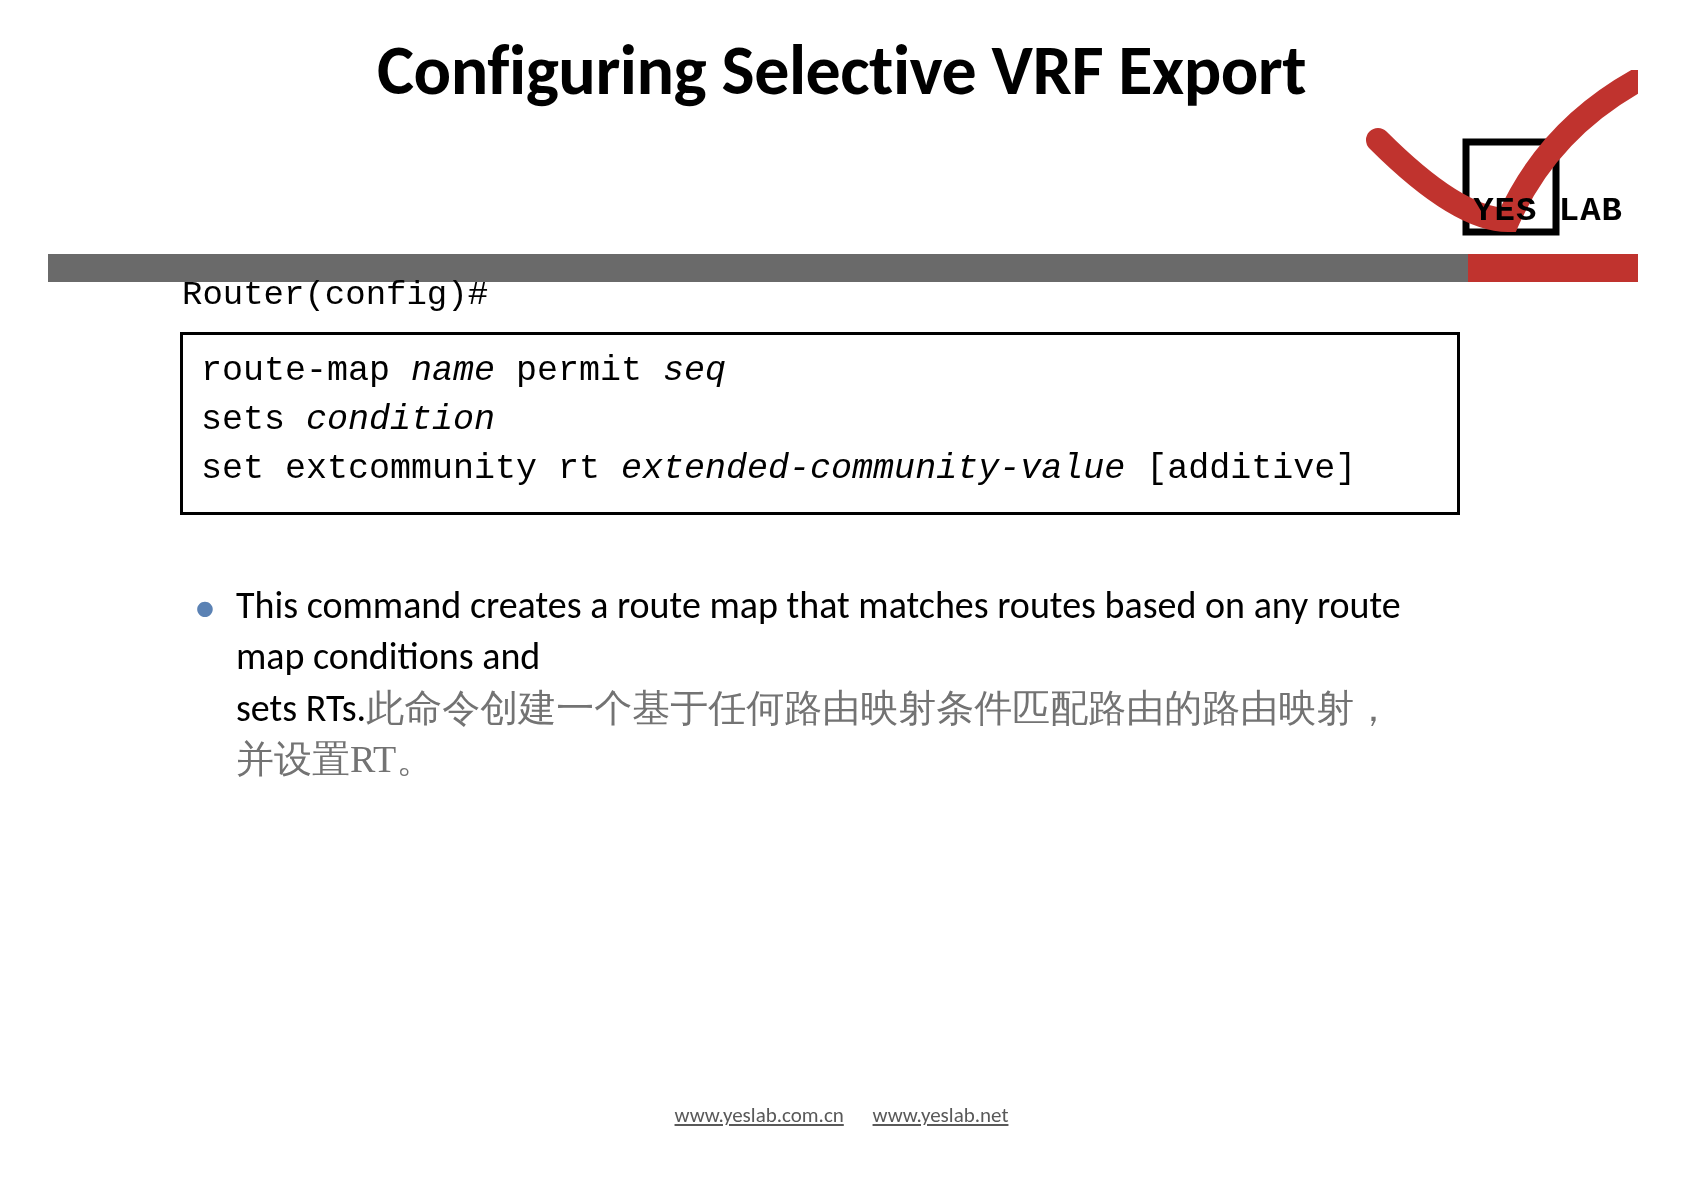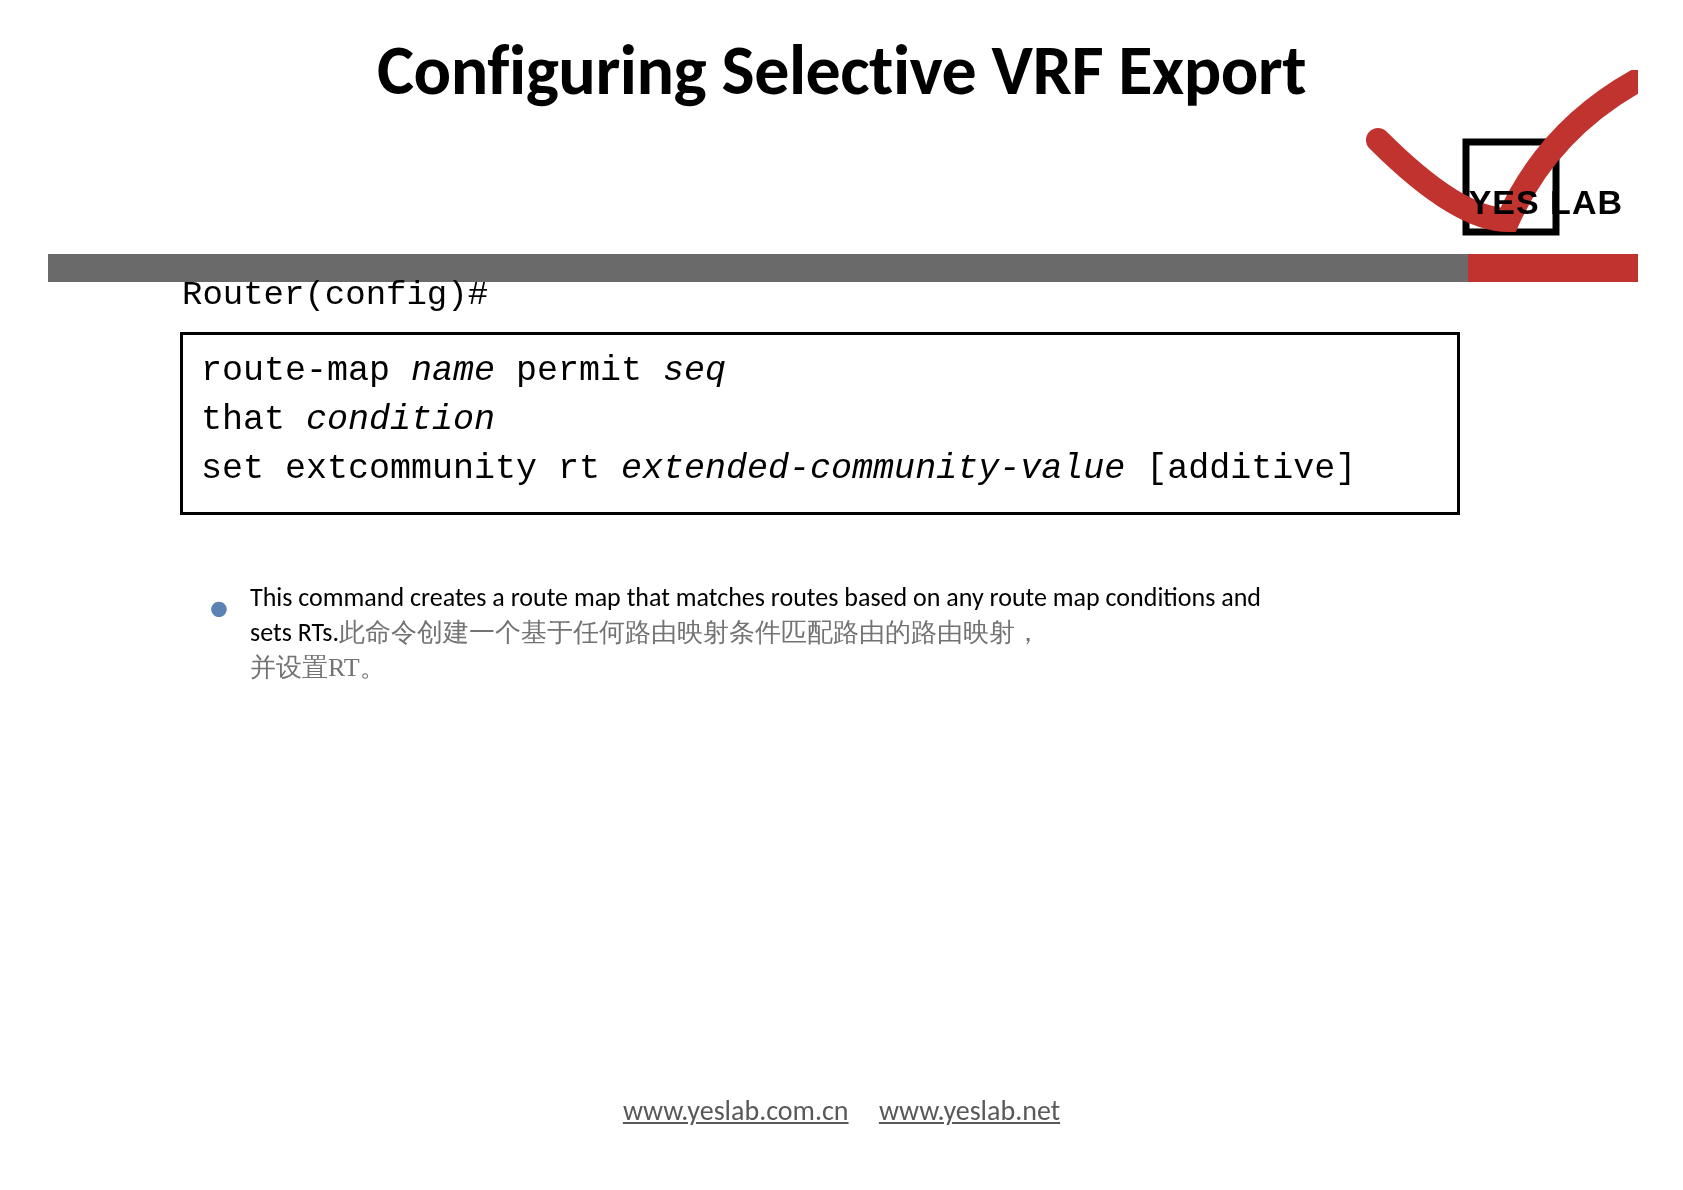--- a/index.html
+++ b/index.html
@@ -41,23 +41,23 @@
   .logo {
     position: absolute;
     top: 70px;
     right: 45px;
     width: 280px;
     height: 180px;
   }
   .logo svg { width: 100%; height: 100%; }
   .logo-text {
     position: absolute;
-    top: 183px;
+    top: 192px;
     right: 60px;
-    font-family: Liberation Sans, sans-serif;
+    font-family: Liberation Mono, monospace;
     font-weight: 700;
     font-size: 34px;
     color: #000;
     letter-spacing: 1px;
   }
   .prompt {
     position: absolute;
     top: 276px;
     left: 182px;
     font-family: "Courier New", monospace;
@@ -73,23 +73,23 @@
     padding: 12px 18px 18px 18px;
     font-family: "Courier New", monospace;
     font-size: 35px;
     line-height: 1.4;
     color: #000;
   }
   .code-box .ital { font-style: italic; }
   .bullet-area {
     position: absolute;
     top: 580px;
-    left: 200px;
+    left: 186px;
     width: 1260px;
-    font-size: 26px;
+    font-size: 38px;
     line-height: 1.35;
     color: #000;
   }
   .bullet {
     position: relative;
     padding-left: 50px;
   }
   .bullet::before {
     content: "•";
     position: absolute;
@@ -101,21 +101,21 @@
   .cn-red {
     color: #737373;
     font-family: "SimSun", "Microsoft YaHei", serif;
   }
   .footer-links {
     position: absolute;
     bottom: 62px;
     left: 0;
     width: 100%;
     text-align: center;
-    font-size: 28px;
+    font-size: 21px;
     color: #595959;
   }
   .footer-links a {
     color: #595959;
     text-decoration: underline;
     margin: 0 12px;
   }
 </style>
 </head>
 <body>
@@ -137,21 +137,21 @@
   <div class="gray-bar"></div>
   <div class="red-block"></div>
 
   <div class="prompt">Router(config)#</div>
 
   <div class="code-box">
     <div>
       <span>route-map </span><span class="ital">name</span><span> permit </span><span class="ital">seq</span>
     </div>
     <div>
-      <span> that </span><span class="ital">condition</span>
+      <span> sets </span><span class="ital">condition</span>
     </div>
     <div>
       <span> set extcommunity rt </span><span class="ital">extended-community-value</span><span> [additive]</span>
     </div>
   </div>
 
   <div class="bullet-area">
     <div class="bullet">
       <span>This command creates a route map that matches routes based on any route map conditions and</span><br>
       <span>sets RTs.</span><span class="cn-red">此命令创建一个基于任何路由映射条件匹配路由的路由映射，</span><br>

